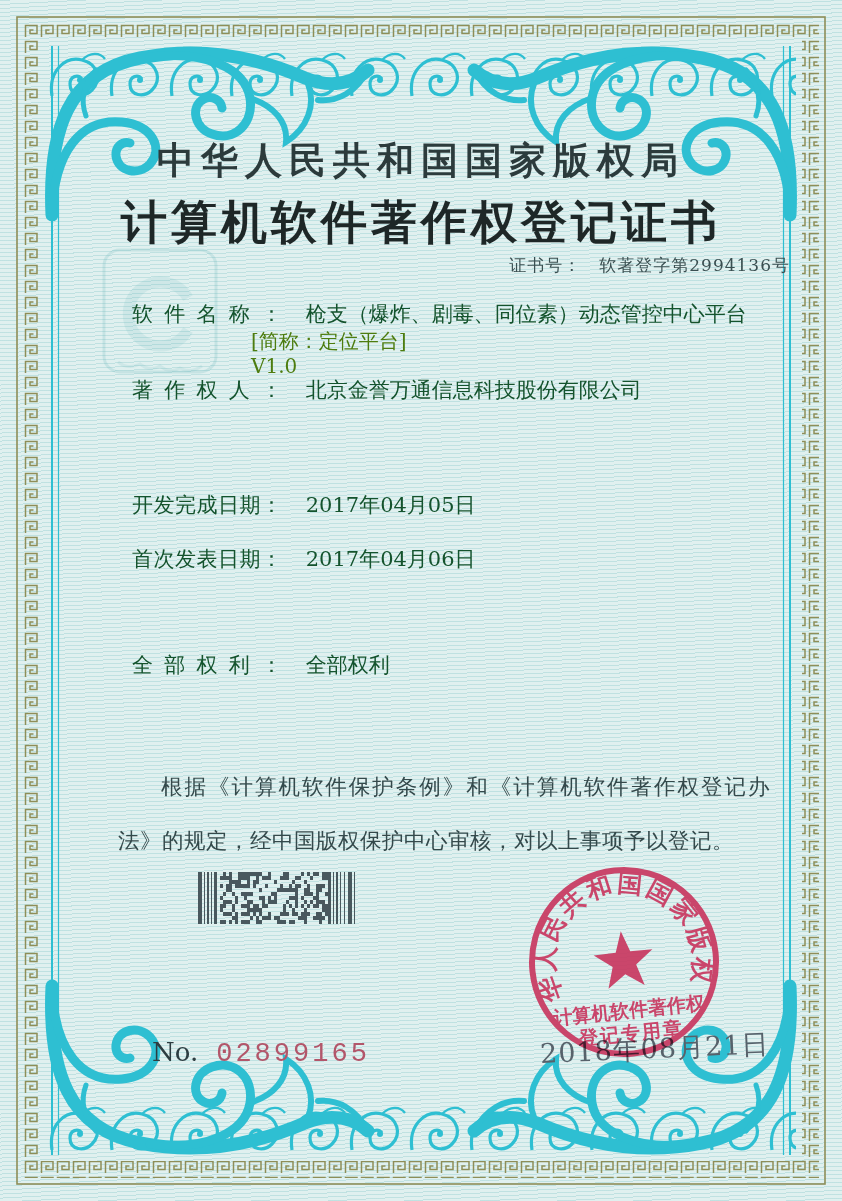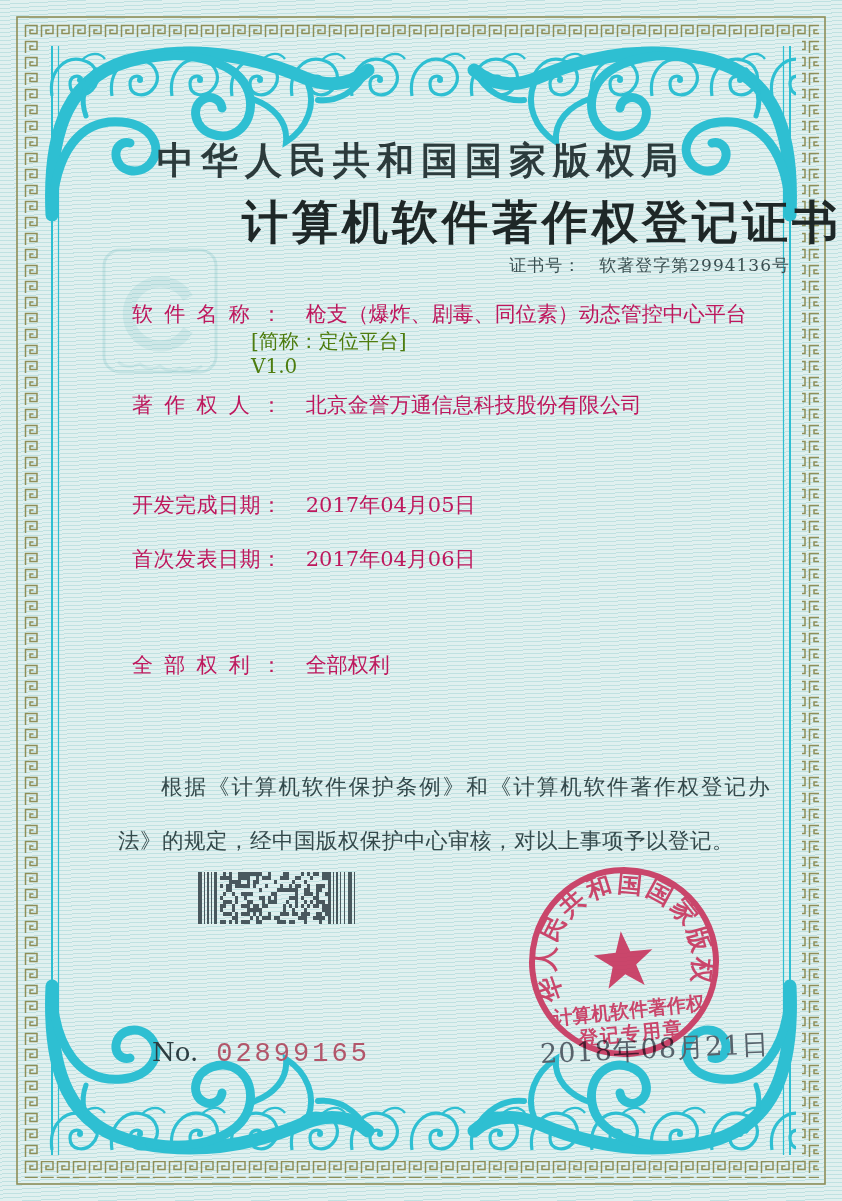--- a/index.html
+++ b/index.html
@@ -13,25 +13,25 @@
     position:absolute;inset:0;z-index:0;pointer-events:none;
     background:repeating-linear-gradient(177deg,
       rgba(122,194,196,0.32) 0px, rgba(122,194,196,0.32) 1px,
       rgba(255,255,255,0) 1px, rgba(255,255,255,0) 4px);
   }
   .frame-svg{position:absolute;left:0;top:0;z-index:1;pointer-events:none;}
   .content{position:absolute;inset:0;z-index:2;padding-left:24px;}
 
   .t1{position:absolute;top:136px;left:0;right:0;text-align:center;
       font-size:37px;font-weight:600;color:#2c3b3c;letter-spacing:7px;}
-  .t2{position:absolute;top:192px;left:0;right:0;text-align:right;
+  .t2{position:absolute;top:192px;left:0;right:0;text-align:center;
       font-size:46px;font-weight:700;color:#1e2727;letter-spacing:4px;}
   .certno{position:absolute;top:254px;right:52px;font-size:17px;color:#3a4f51;letter-spacing:1px;}
 
-  .row{position:absolute;left:132px;font-size:21px;color:#be185d;white-space:nowrap;}
+  .row{position:absolute;left:132px;font-size:21px;color:#14532d;white-space:nowrap;}
   .row .lbl{display:inline-block;width:150px;text-align:justify;text-align-last:justify;vertical-align:top;}
   .row .val{display:inline-block;margin-left:17px;vertical-align:top;}
   .val-extra{margin-left:119px;font-size:20px;color:#4d7c0f;line-height:27px;text-align:right;}
 
   .statement{position:absolute;left:118px;top:760px;width:652px;
       font-size:21.5px;line-height:54px;color:#34494b;text-align:justify;
       text-indent:2em;letter-spacing:0.5px;}
 
   .barcode{position:absolute;left:198px;top:872px;}
 
@@ -102,21 +102,21 @@
   <div class="t2">计算机软件著作权登记证书</div>
   <div class="certno">证书号：　软著登字第2994136号</div>
 
   <div class="row" style="top:300px">
     <span class="lbl">软件名称：</span>
     <span class="val">枪支（爆炸、剧毒、同位素）动态管控中心平台</span>
   </div>
   <div class="row val-extra" style="top:328px">[简称：定位平台]</div>
   <div class="row val-extra" style="top:353px">V1.0</div>
 
-  <div class="row" style="top:391px">
+  <div class="row" style="top:376px">
     <span class="lbl">著作权人：</span>
     <span class="val">北京金誉万通信息科技股份有限公司</span>
   </div>
 
   <div class="row" style="top:491px">
     <span class="lbl">开发完成日期：</span>
     <span class="val">2017年04月05日</span>
   </div>
   <div class="row" style="top:545px">
     <span class="lbl">首次发表日期：</span>

